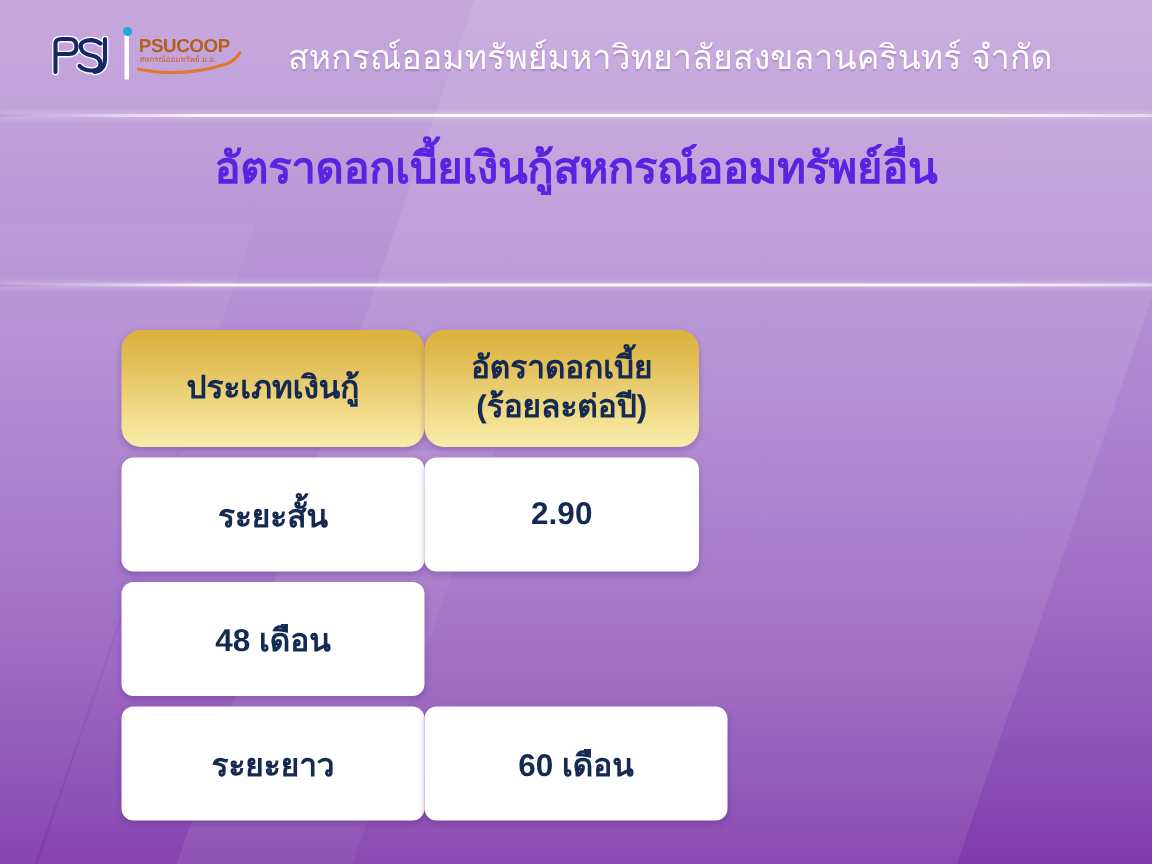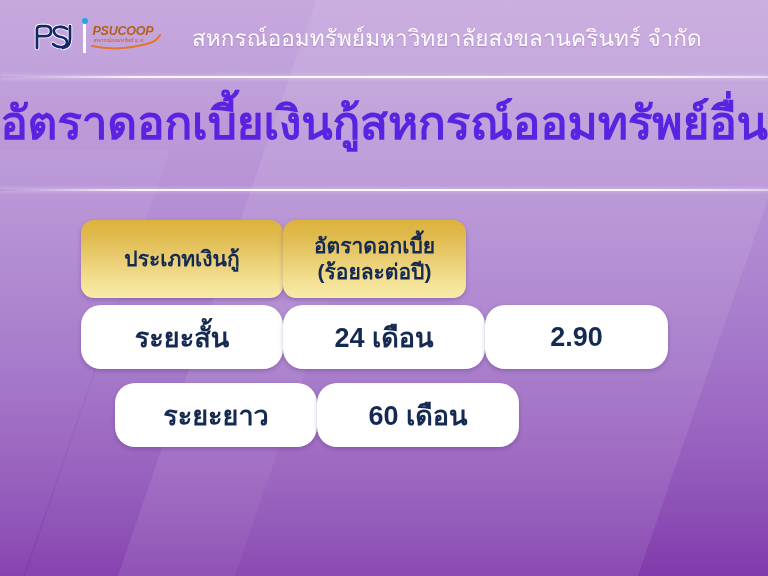--- a/index.html
+++ b/index.html
@@ -66,21 +66,20 @@
     padding-left: 32px;
     box-sizing: border-box;
     z-index: 4;
   }
 
   .logo {
     display: flex;
     align-items: center;
     height: 40px;
     flex: 0 0 auto;
-    font-style: italic;
   }
 
   .logo-psu { display: block; }
   .logo-divider {
     width: 3px;
     height: 30px;
     background: #ffffff;
     margin: 0 5px 0 3px;
     position: relative;
   }
@@ -127,21 +126,21 @@
   }
   .rule-top { top: 74px; }
   .rule-bottom { top: 187px; }
 
   
   .title {
     position: absolute;
     top: 96px; left: 0;
     width: 768px;
     text-align: center;
-    font-size: 46px;
+    font-size: 29px;
     font-weight: bold;
     color: #5a23e2;
     letter-spacing: -0.2px;
     line-height: 1.18;
     z-index: 4;
     white-space: nowrap;
   }
 
   
   .table {
@@ -149,21 +148,21 @@
     top: 220px;
     left: 81px;
     width: 609px;
     z-index: 4;
   }
 
   .row {
     display: flex;
     margin-bottom: 7px;
   }
-  .row:last-child { margin-bottom: 0; margin-left: 34px; }
+  .row:last-child { margin-bottom: 0; }
 
   .cell {
     box-sizing: border-box;
     display: flex;
     align-items: center;
     justify-content: center;
     text-align: center;
     color: #152a53;
     font-weight: bold;
   }
@@ -181,25 +180,25 @@
       #e9cc70 48%,
       #f2de8e 75%,
       #f8ecab 100%);
     box-shadow: 0 2px 4px rgba(70,30,110,0.28);
     font-size: 21px;
     line-height: 1.22;
     padding: 0 6px;
   }
 
   .data-row .cell {
-    height: 64px;
-    border-radius: 20px;
+    height: 76px;
+    border-radius: 8px;
     background: #ffffff;
     box-shadow: 0 2px 4px rgba(70,30,110,0.28);
-    font-size: 27px;
+    font-size: 21px;
     padding: 0 6px;
   }
 
   .cell-2line { flex-direction: column; text-align: center; }
   .cell-2line > span { display: block; }
 </style>
 </head>
 <body>
 
 <div id="slide">
@@ -248,25 +247,25 @@
     <div class="row head-row">
       <div class="cell col-1">ประเภทเงินกู้</div>
       <div class="cell col-3 cell-2line">
         <span>อัตราดอกเบี้ย</span>
         <span>(ร้อยละต่อปี)</span>
       </div>
     </div>
 
     <div class="row data-row">
       <div class="cell col-1">ระยะสั้น</div>
-      <div class="cell col-2">24 เดือน</div>
       <div class="cell col-3">2.90</div>
     </div>
 
     <div class="row data-row">
+      <div class="cell col-2">48 เดือน</div>
     </div>
 
     <div class="row data-row">
       <div class="cell col-1">ระยะยาว</div>
       <div class="cell col-2">60 เดือน</div>
     </div>
 
   </div>
 </div>
 

